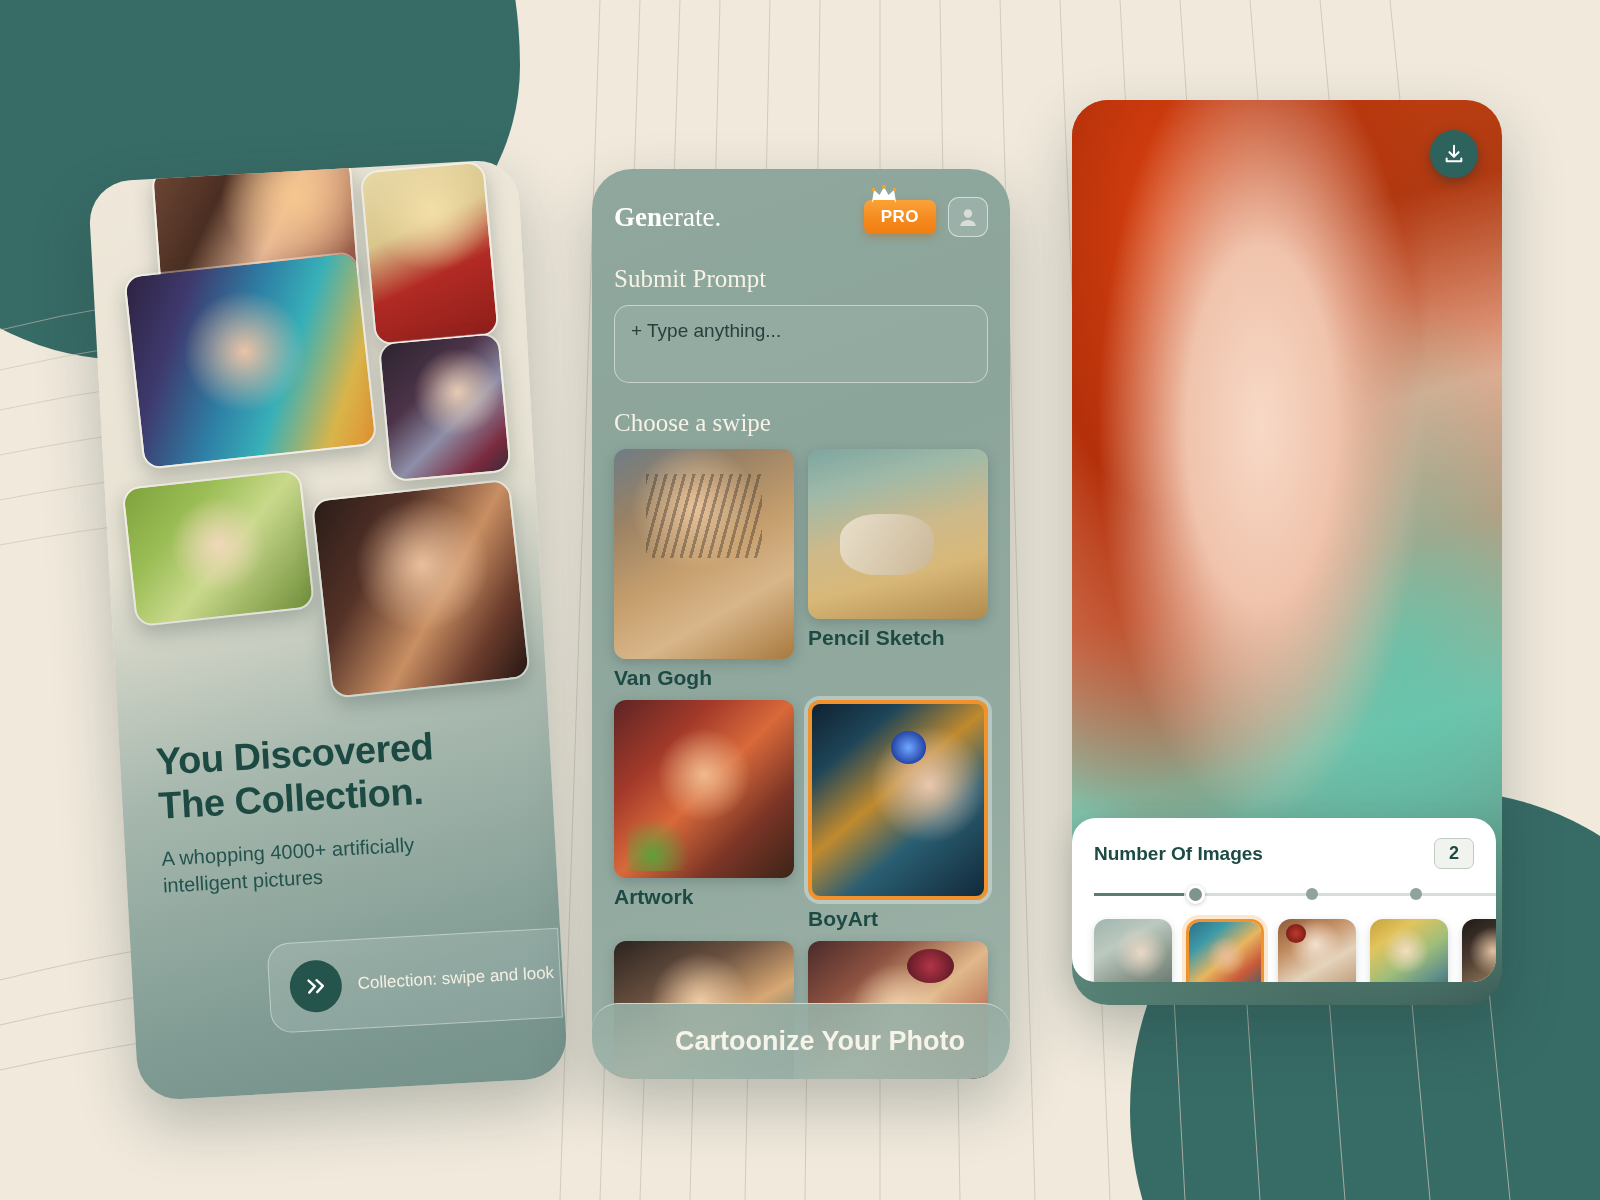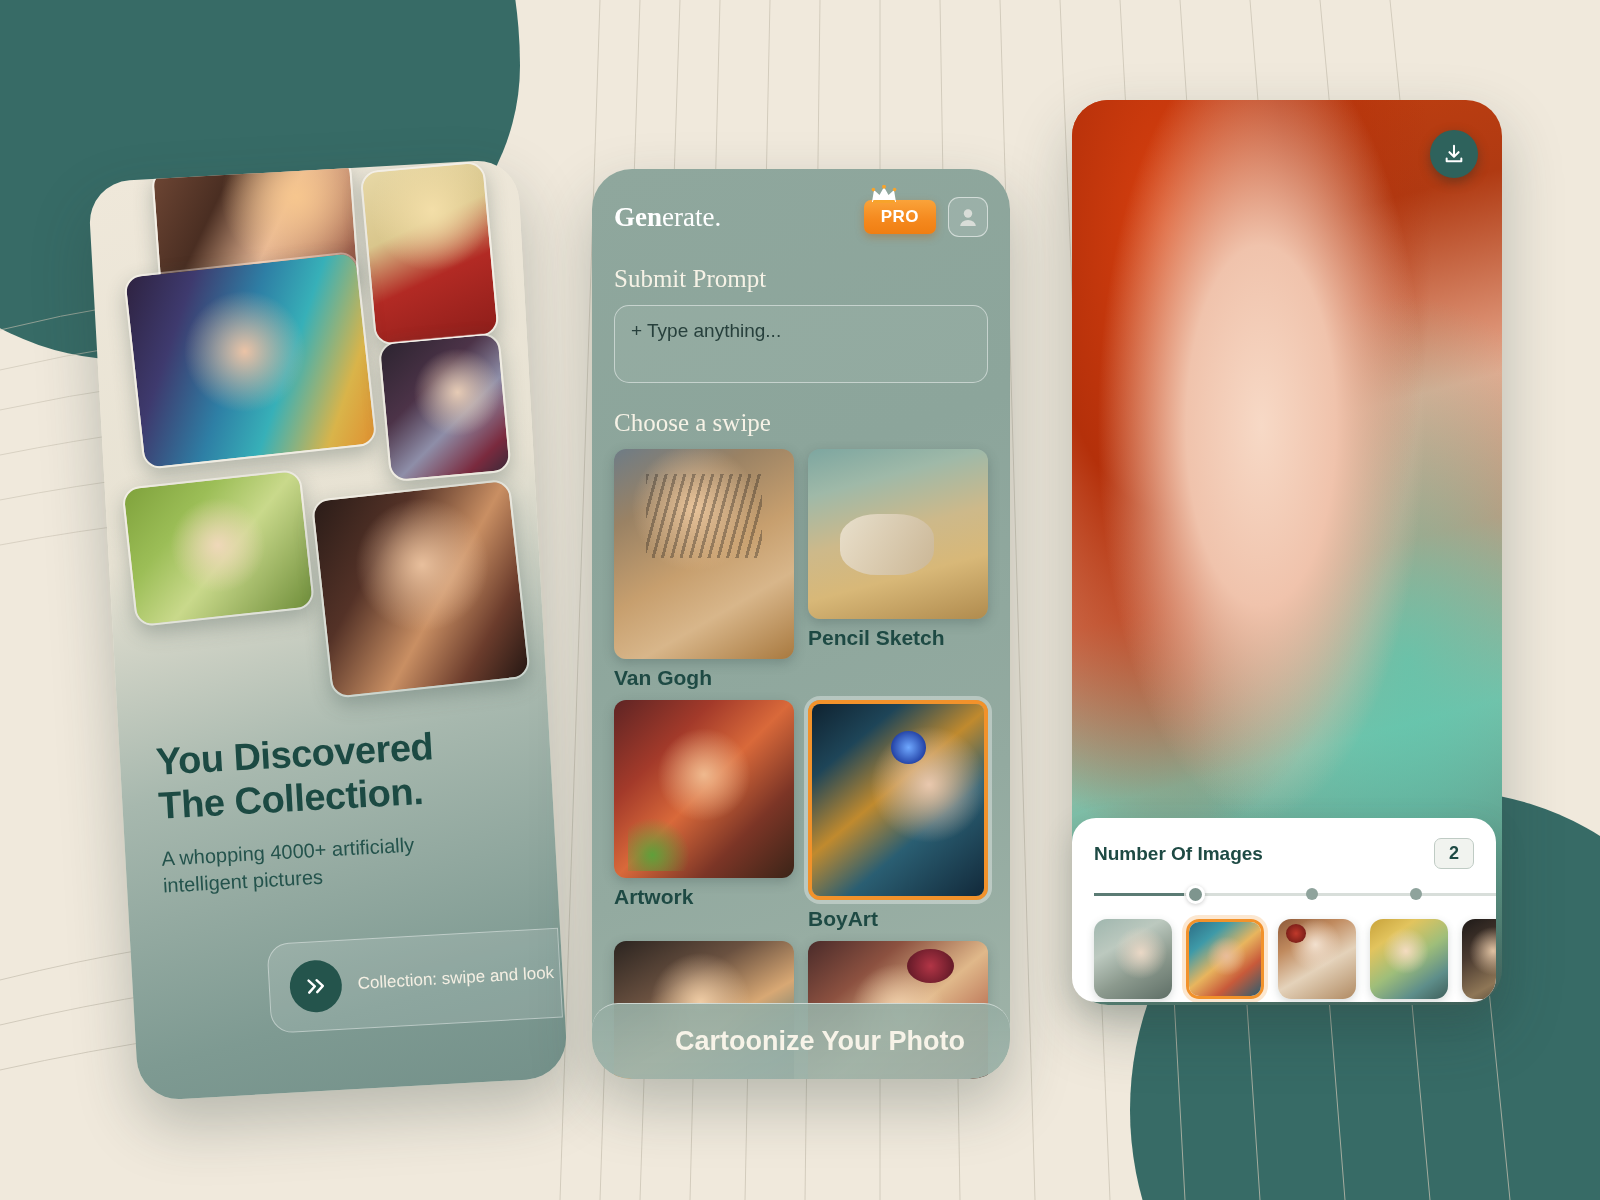--- a/index.html
+++ b/index.html
@@ -176,21 +176,21 @@
   .download-btn {
     position: absolute; right: 24px; top: 30px;
     width: 48px; height: 48px; border-radius: 50%;
     background: #2E625C;
     display: flex; align-items: center; justify-content: center;
     box-shadow: 0 4px 12px rgba(20,50,45,.4);
   }
 
   .num-card {
     position: absolute; left: 1072px; top: 818px;
-    width: 424px; height: 184px;
+    width: 424px; height: 164px;
     background: #FFFFFF;
     border-radius: 24px;
     box-shadow: 0 10px 30px rgba(60,80,75,.22);
     padding: 20px 0 0 22px;
     overflow: hidden;
   }
   .num-head { display: flex; align-items: center; justify-content: space-between; padding-right: 22px; }
   .num-title { font-size: 19px; font-weight: 700; color: #1E4A44; }
   .num-value {
     width: 40px; height: 31px; border-radius: 7px;

